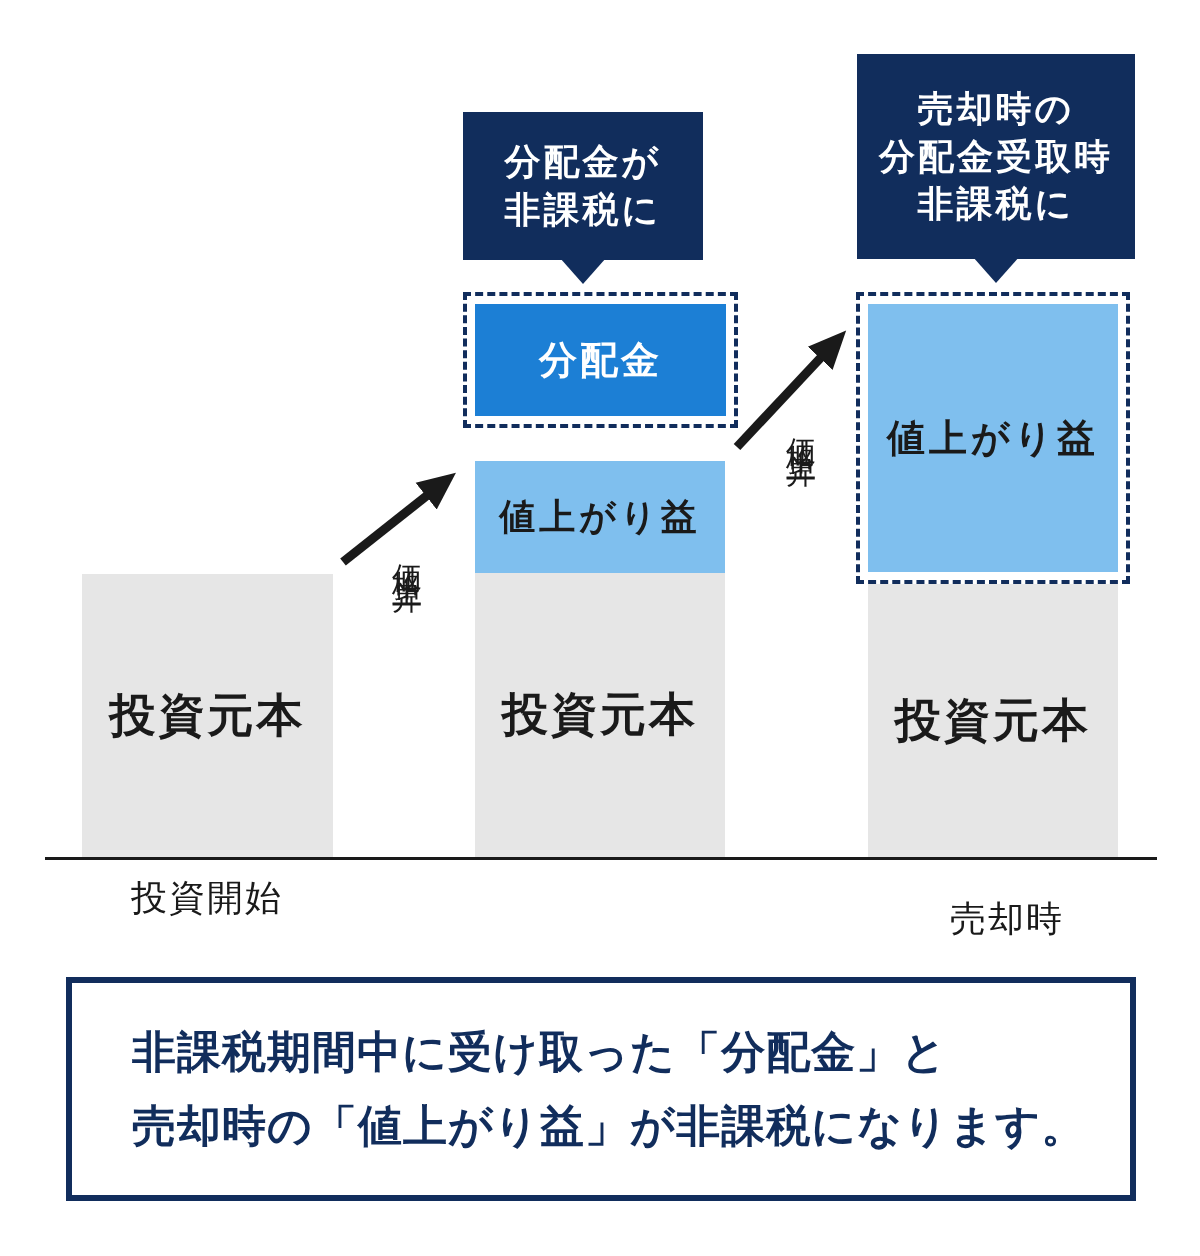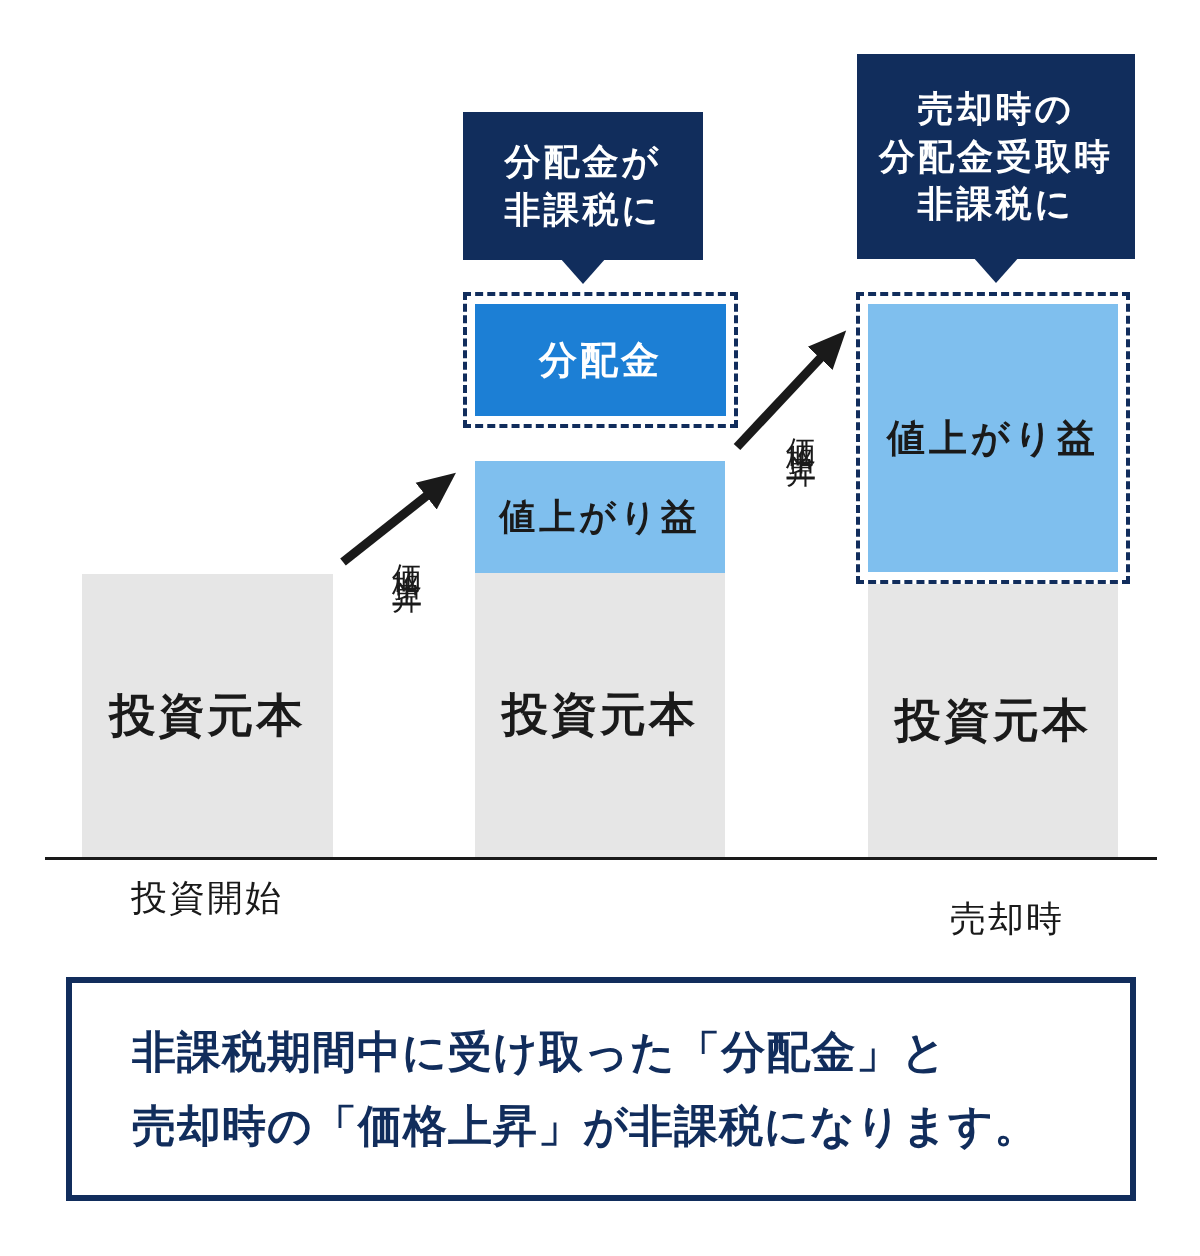--- a/index.html
+++ b/index.html
@@ -126,16 +126,16 @@
     </defs>
     <line x1="343" y1="562" x2="434" y2="490" stroke="#1A1A1A" stroke-width="9" marker-end="url(#ah)"></line>
     <line x1="737" y1="447" x2="827" y2="351" stroke="#1A1A1A" stroke-width="9" marker-end="url(#ah)"></line>
   </svg>
 
   <div class="vtext vtext-1">価格上昇</div>
   <div class="vtext vtext-2">価格上昇</div>
 
   <div class="note">
     <p>非課税期間中に受け取った「分配金」と</p>
-    <p>売却時の「価格上昇」が非課税になります。</p>
+    <p>売却時の「値上がり益」が非課税になります。</p>
   </div>
 
 </div>
 
 </body></html>

